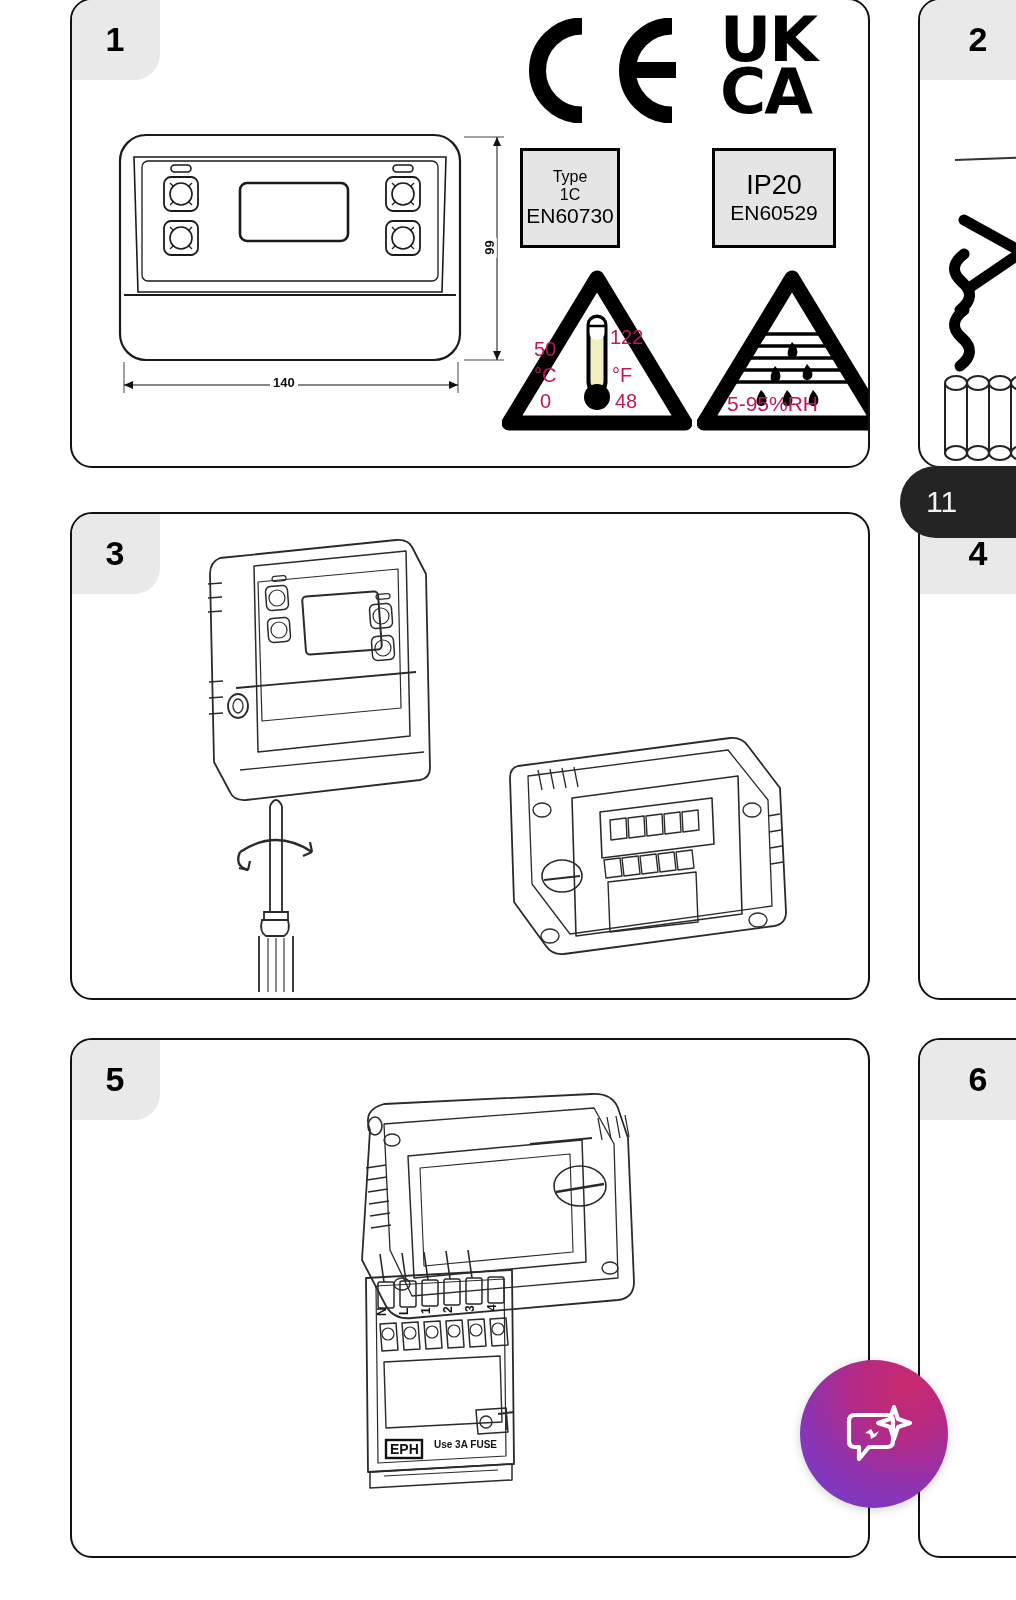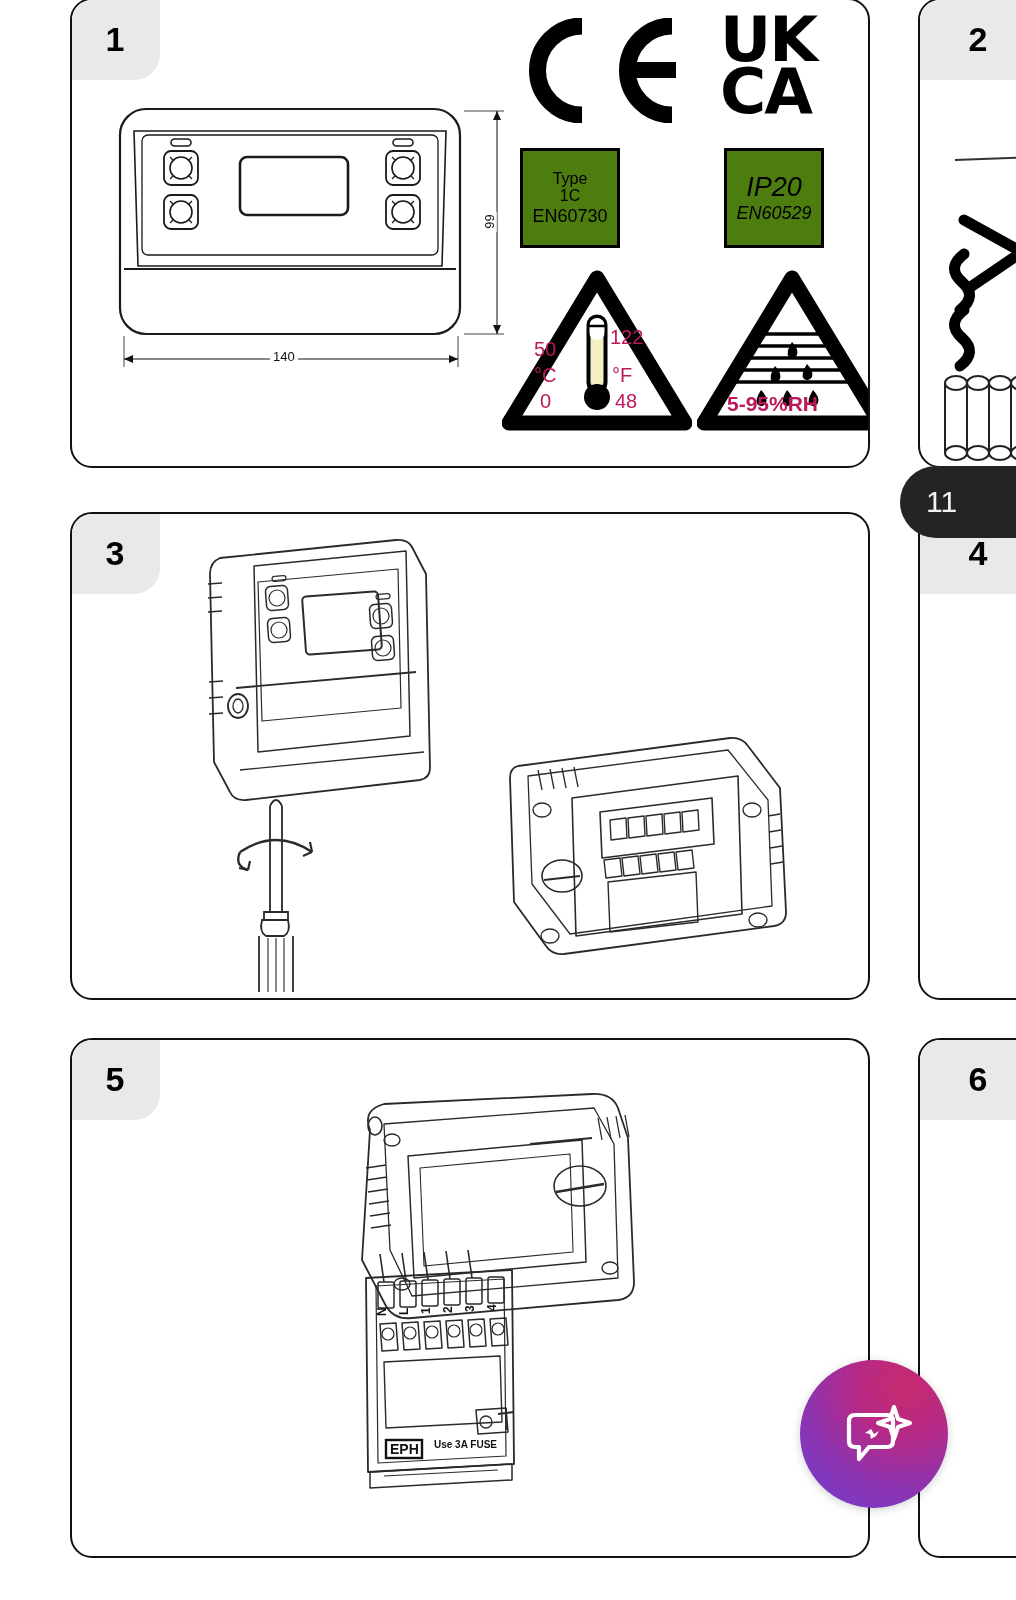--- a/index.html
+++ b/index.html
@@ -71,21 +71,22 @@
     padding-left: 26px;
     color: #f2f2f2;
     font-size: 30px;
     z-index: 40;
   }
 
   
   #device-front-wrap {
     position: absolute;
     left: 40px;
-    top: 91px;
+    top: 117px;
+    font-weight: bold;
   }
 
   .dim-label {
     position: absolute;
     font-size: 13px;
     color: #111;
     background: #fff;
     padding: 0 3px;
   }
   .dim-label.vert {
@@ -110,33 +111,33 @@
     font-size: 63px;
     font-weight: bold;
     line-height: 0.82;
     letter-spacing: -2px;
     font-family: "DejaVu Sans", sans-serif;
   }
 
   .spec-box {
     position: absolute;
     border: 3.5px solid #000;
-    background: #4d7c0f;
+    background: #e5e5e5;
     display: flex;
     flex-direction: column;
     align-items: center;
     justify-content: center;
     text-align: center;
   }
   #box-type { left: 28px; top: 140px; width: 100px; height: 100px; }
-  #box-ip   { left: 232px; top: 140px; width: 100px; height: 100px; font-style: italic; }
+  #box-ip   { left: 220px; top: 140px; width: 124px; height: 100px; }
 
   .spec-small { font-size: 16px; line-height: 1.1; }
   .spec-big   { font-size: 16px; line-height: 1.15; }
-  .spec-std   { font-size: 18px; line-height: 1.15; }
+  .spec-std   { font-size: 21px; line-height: 1.15; }
 
   .tri-wrap { position: absolute; }
   #tri-temp { left: 10px;  top: 258px; }
   #tri-hum  { left: 205px; top: 258px; }
 
   .tri-text {
     position: absolute;
     font-size: 20px;
     font-weight: normal;
     color: #be185d;
@@ -277,21 +278,21 @@
           </g>
           <g fill="#000">
             <path d="M95 76 q7 7 5 13 q-3 5 -8 2 q-4 -4 3 -15 z"></path>
             <path d="M78 100 q7 7 5 13 q-3 5 -8 2 q-4 -4 3 -15 z"></path>
             <path d="M110 98 q7 7 5 13 q-3 5 -8 2 q-4 -4 3 -15 z"></path>
             <path d="M64 124 q7 7 5 13 q-3 5 -8 2 q-4 -4 3 -15 z"></path>
             <path d="M90 124 q7 7 5 13 q-3 5 -8 2 q-4 -4 3 -15 z"></path>
             <path d="M116 124 q7 7 5 13 q-3 5 -8 2 q-4 -4 3 -15 z"></path>
           </g>
         </svg>
-        <div class="tri-text" style="left:30px; top:126px; font-size:21px;font-weight:bold;">5-95%RH</div>
+        <div class="tri-text" style="left:30px; top:126px; font-size:21px;">5-95%RH</div>
       </div>
     </div>
   </div>
 
   <div class="panel" id="panel-2">
     <div class="step-badge narrow">2</div>
     <svg class="draw" style="left:10px; top:140px;" width="290" height="330" viewBox="0 0 290 330">
       <line x1="25" y1="20" x2="240" y2="12" stroke="#333" stroke-width="2"></line>
 
       <g stroke="#000" stroke-width="11" fill="none" stroke-linecap="round">

